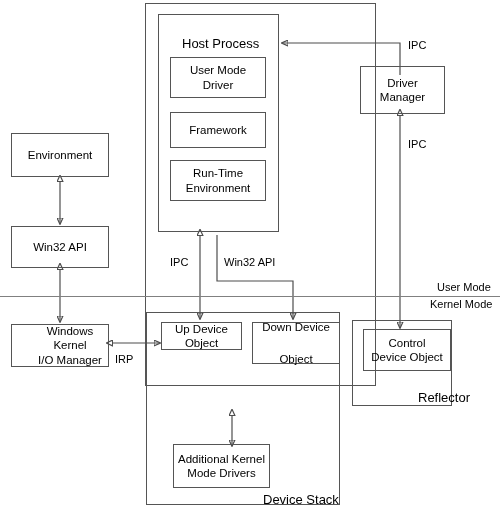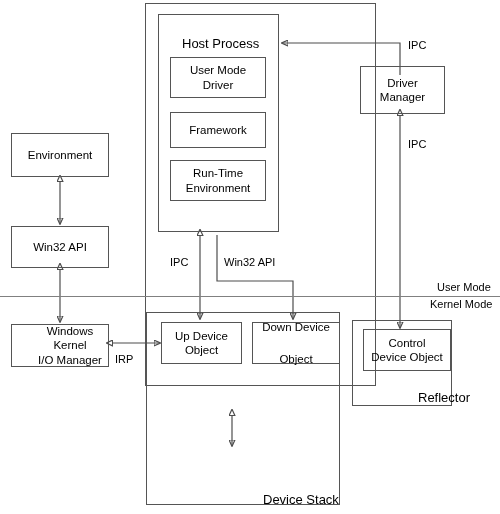--- a/index.html
+++ b/index.html
@@ -142,30 +142,34 @@
 
   <div class="box" style="left:11px; top:226px; width:98px; height:42px;">
     <span>Win32 API</span>
   </div>
 
   <div class="box two-line" style="left:11px; top:324px; width:98px; height:43px;padding-left:20px;">
     <span>Windows Kernel</span>
     <span>I/O Manager</span>
   </div>
 
-  <div class="box two-line" style="left:161px; top:322px; width:81px; height:42px;">
+  <div class="box two-line" style="left:161px; top:322px; width:81px; height:28px;">
     <span>Up Device</span>
     <span>Object</span>
   </div>
 
   <div class="box two-line" style="left:252px; top:322px; width:88px; height:42px;gap:17px;">
     <span>Down Device</span>
     <span>Object</span>
   </div>
 
+  <div class="box two-line" style="left:173px; top:444px; width:97px; height:44px;">
+    <span>Additional Kernel</span>
+    <span>Mode Drivers</span>
+  </div>
 
   <div class="caption" style="left:263px; top:492px;">Device Stack</div>
 
   <div class="box two-line" style="left:363px; top:329px; width:88px; height:42px;">
     <span>Control</span>
     <span>Device Object</span>
   </div>
 
   <div class="caption" style="left:382px; top:390px;padding-left:36px;">Reflector</div>
 

